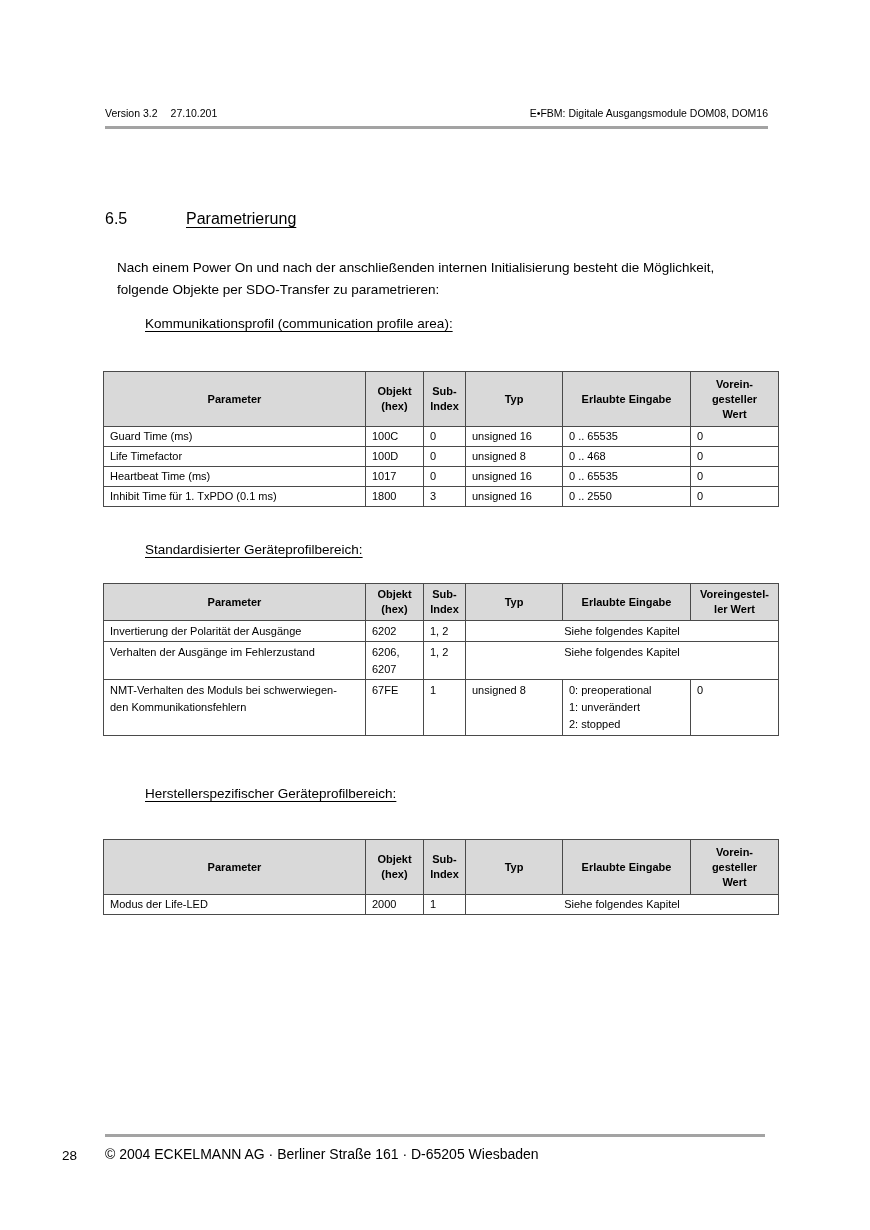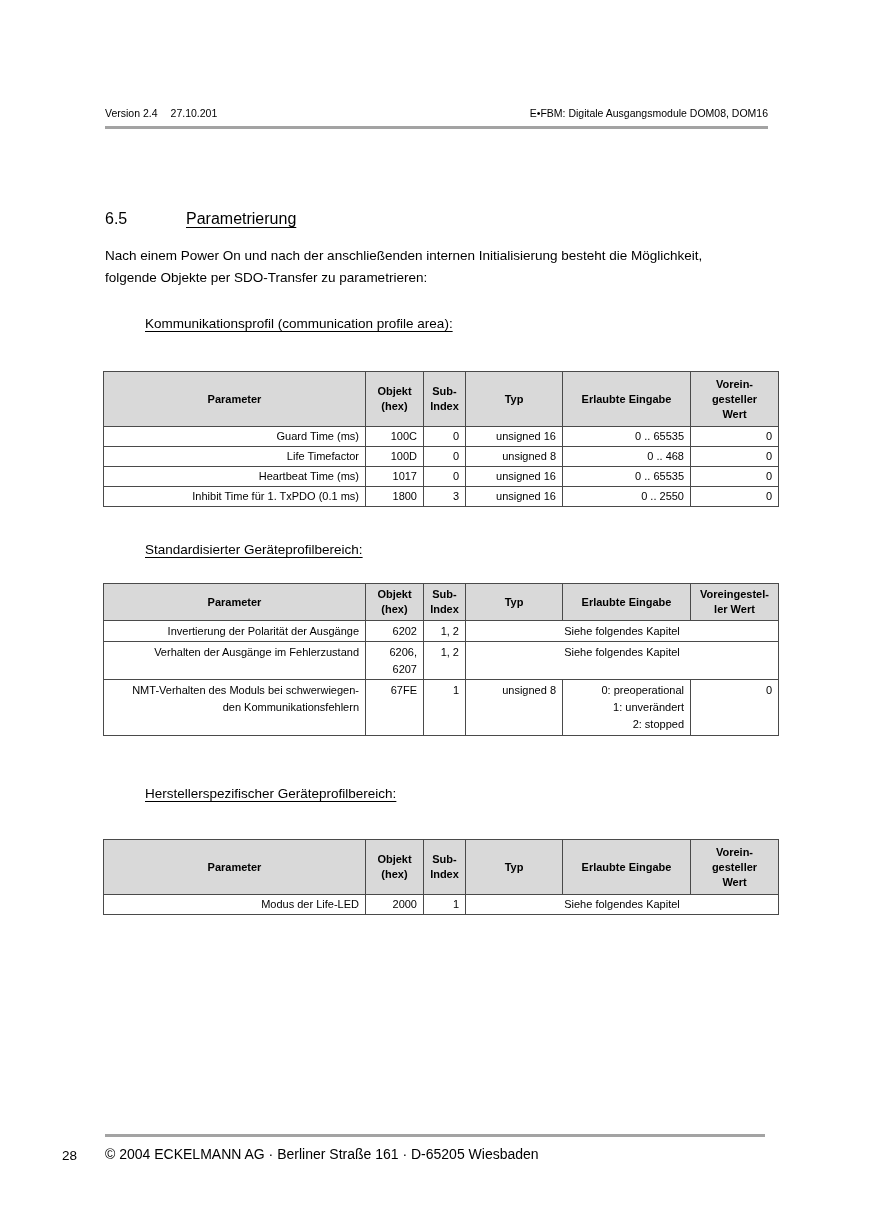--- a/index.html
+++ b/index.html
@@ -25,21 +25,21 @@
     background: #a3a3a3;
   }
 
   
   .section-heading { position: absolute; top: 210px; left: 105px; font-size: 16px; }
   .sec-num { display: inline-block; width: 81px; }
   .sec-title { text-decoration: underline; text-underline-offset: 3px; }
 
   .intro {
     position: absolute; top: 245px; left: 105px; width: 678px;
-    font-size: 13.5px; line-height: 21.5px; white-space: pre-line; margin: 0;
+    font-size: 13.5px; line-height: 21.5px; white-space: pre-line; margin: 12px;
   }
 
   .subheading {
     position: absolute; left: 105px; font-size: 13.5px;
     text-decoration: underline; text-underline-offset: 3px; margin-left: 40px;
   }
   .sub1 { top: 316px; }
   .sub2 { top: 542px; }
   .sub3 { top: 786px; }
 
@@ -60,21 +60,21 @@
   .c-wert  { width: 88px; }
 
   .doc th, .doc td { border: 1px solid #4a4a4a; white-space: pre-line; overflow: hidden; }
   .doc th {
     background: #d9d9d9; font-weight: bold; text-align: center;
     vertical-align: middle; line-height: 15px; padding: 2px 3px;
   }
   .t1 th, .t3 th { height: 50px; }
   .t2 th { height: 32px; }
 
-  .doc td { padding: 1px 6px; line-height: 17px; vertical-align: middle; text-align: right; }
+  .doc td { padding: 1px 6px; line-height: 17px; vertical-align: middle; text-align: left; }
   .t1 td, .t3 td { height: 17px; }
   .t2 td { vertical-align: top; padding-top: 2px; }
   .t2 tr.r1 td { height: 16px; }
   .t2 tr.r2 td { height: 34px; }
   .t2 tr.r3 td { height: 52px; }
   td.merged { text-align: center; }
 
   
   .footer-rule {
     position: absolute; top: 1134px; left: 105px; width: 660px; height: 3px;
@@ -86,21 +86,21 @@
     font-size: 14px; line-height: 16.5px;
   }
 </style>
 </head>
 <body>
 
 <div class="page">
 
   <div class="pg-header">
     <span class="hdr-left">
-      <span>Version 2.4</span><span class="hdr-date">27.10.201</span>
+      <span>Version 3.2</span><span class="hdr-date">27.10.201</span>
     </span>
     <span>E•FBM: Digitale Ausgangsmodule DOM08, DOM16</span>
   </div>
   <div class="header-rule"></div>
 
   <div class="section-heading">
     <span class="sec-num">6.5</span><span class="sec-title">Parametrierung</span>
   </div>
 
   <p class="intro">Nach einem Power On und nach der anschließenden internen Initialisierung besteht die Möglichkeit,

